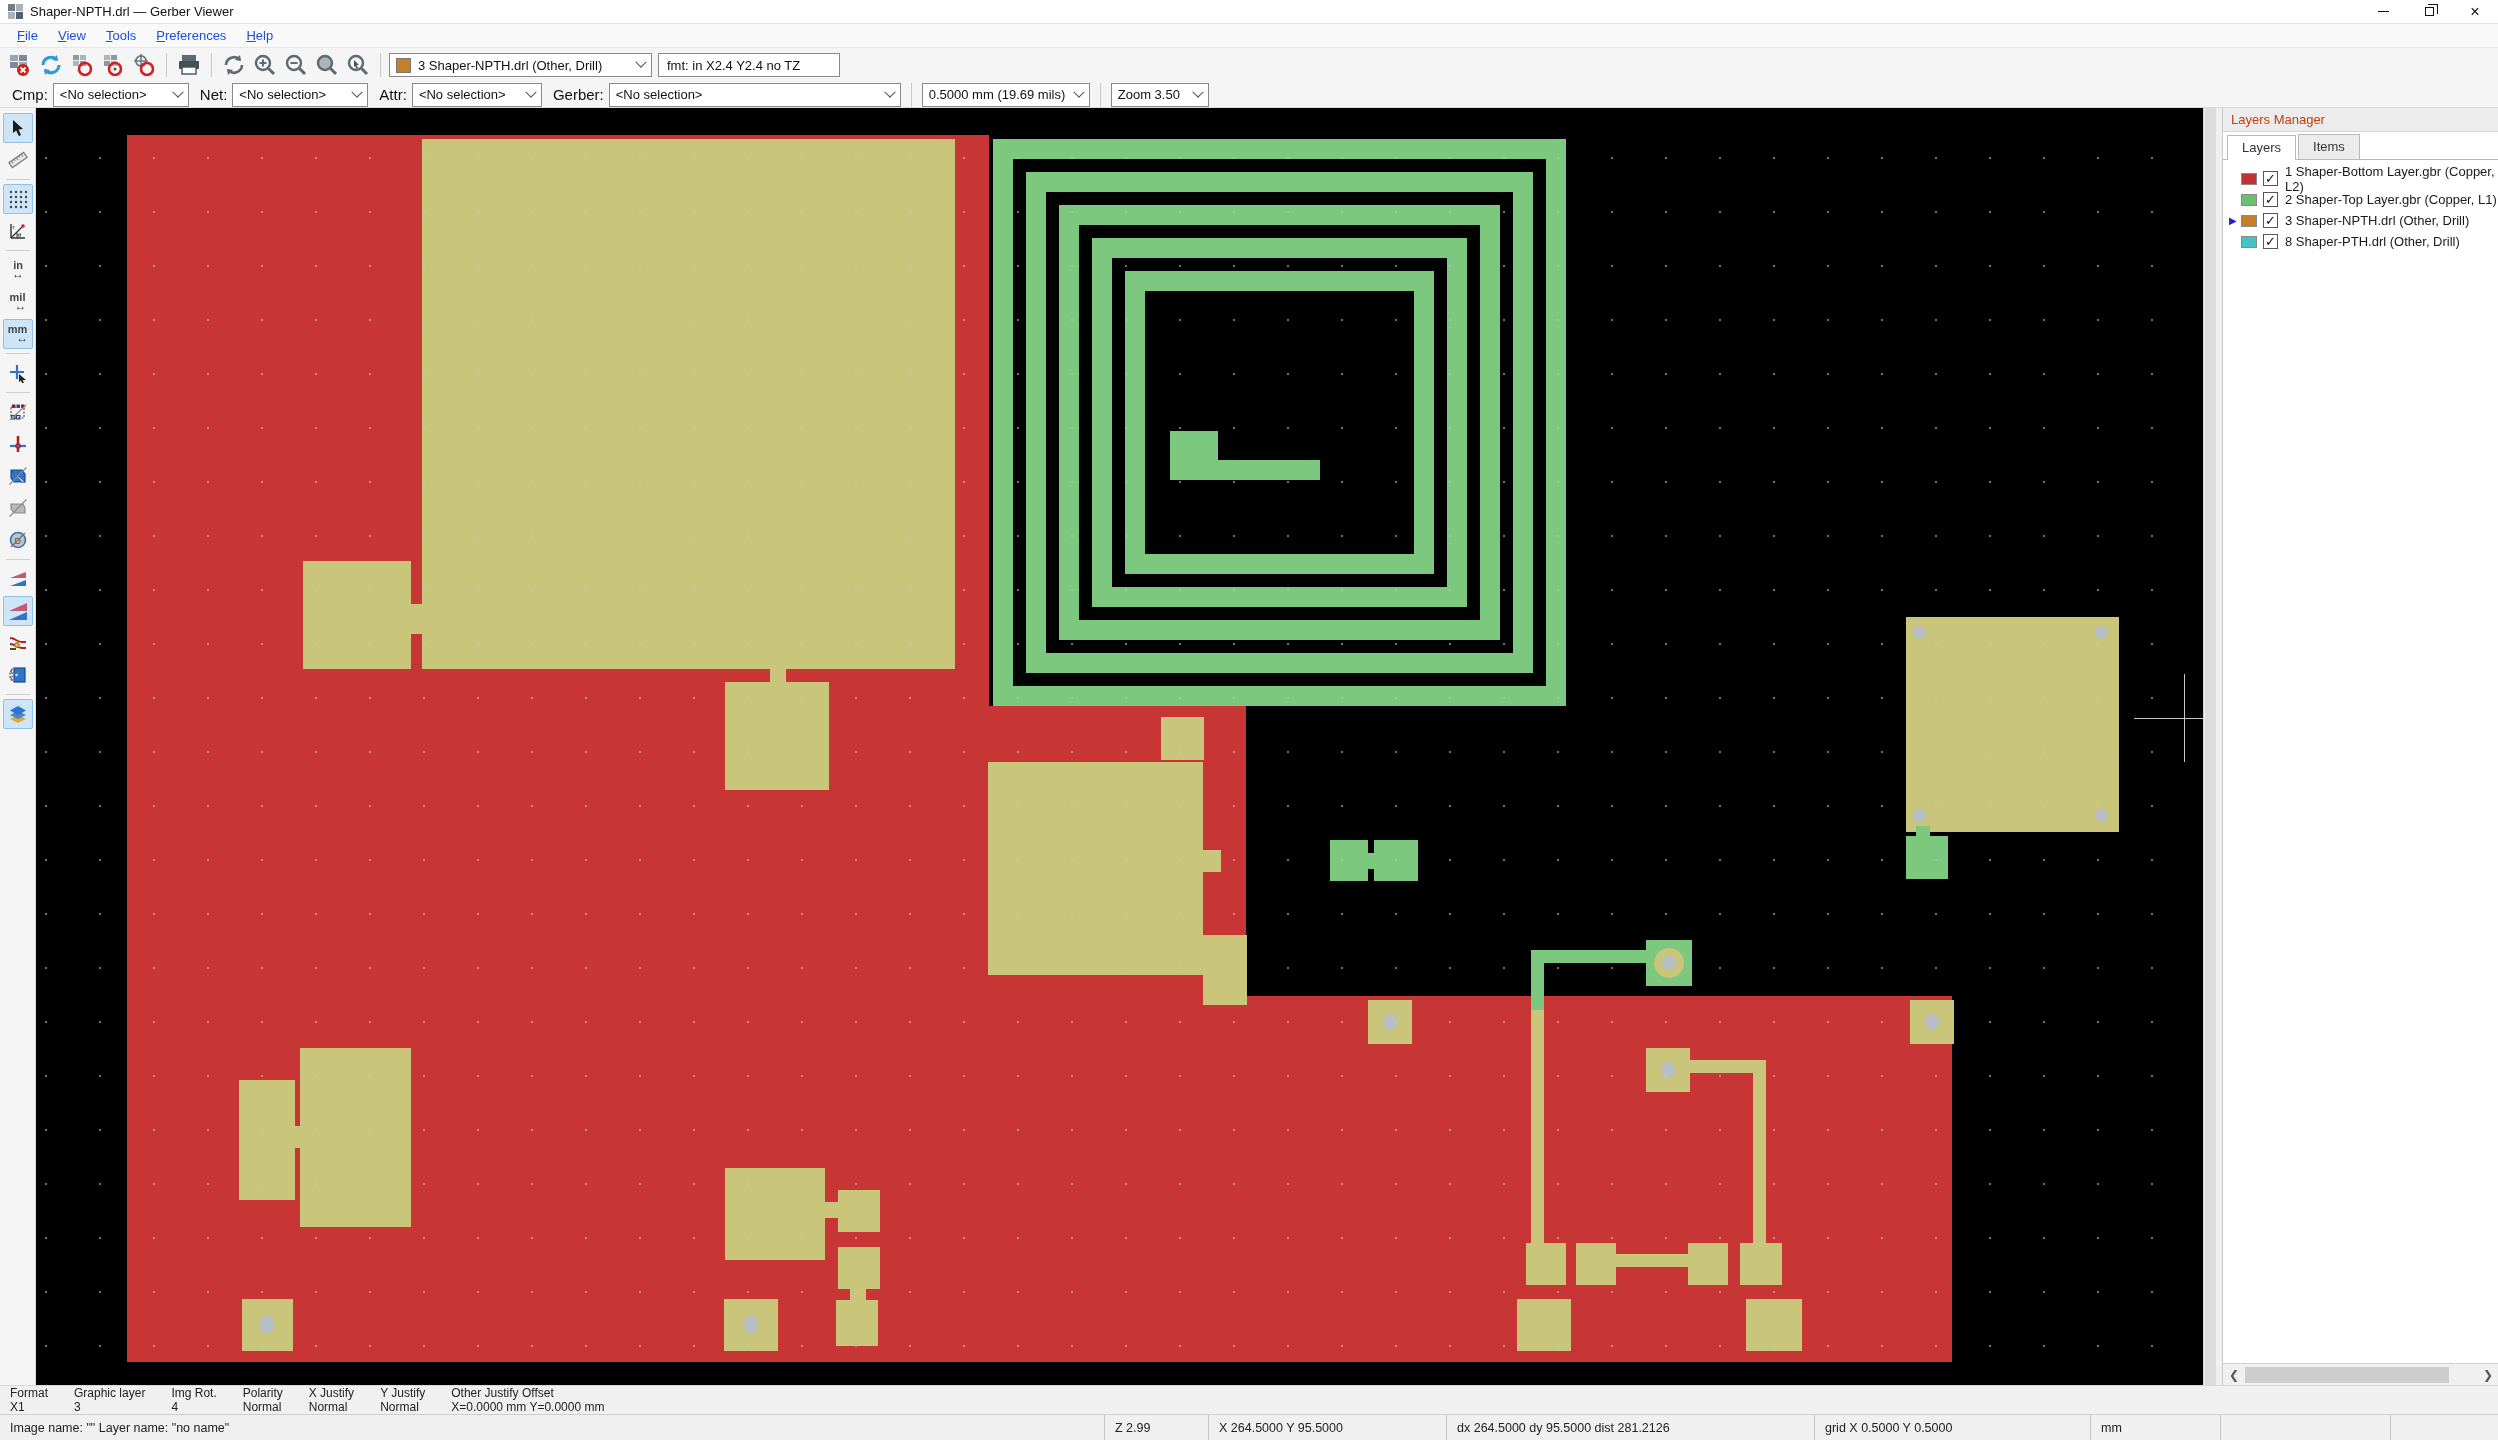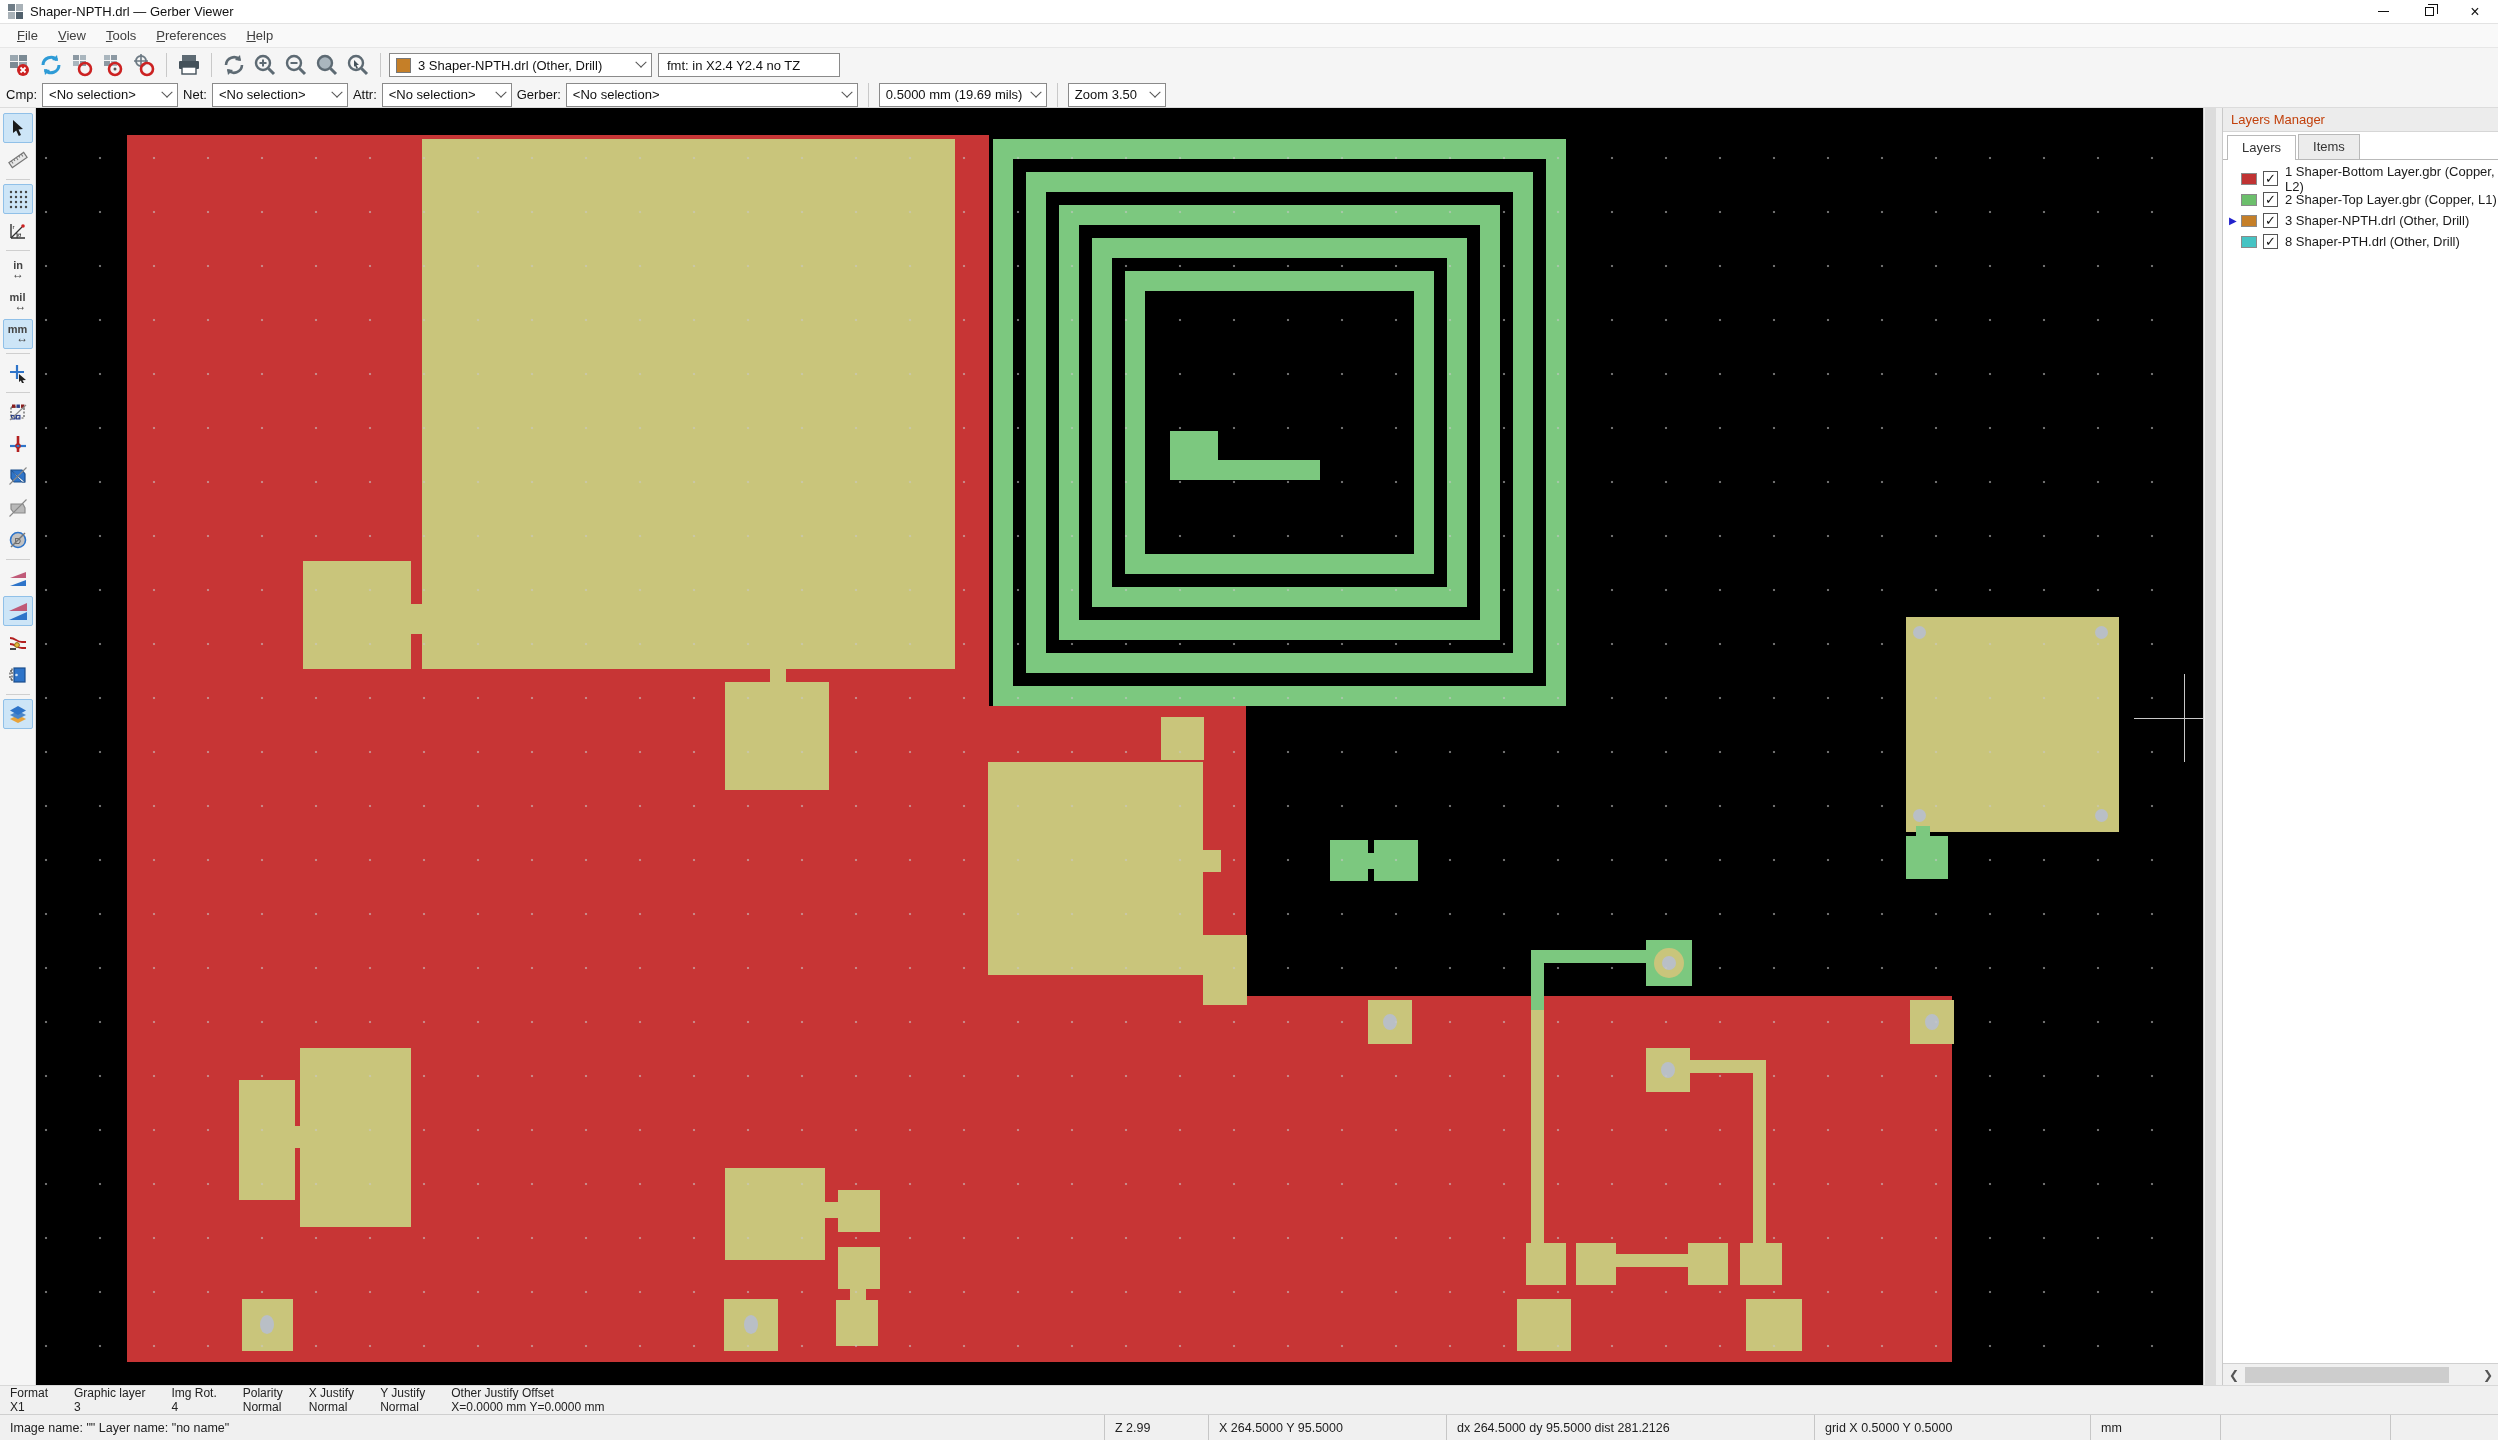--- a/index.html
+++ b/index.html
@@ -21,38 +21,38 @@
   .title-text { font-size:13px; color:#111; }
   .win-controls { margin-left:auto; display:flex; height:100%; }
   .win-btn { width:46px; height:100%; display:flex; align-items:center; justify-content:center; }
   .glyph-min { width:11px; height:1px; background:#111; display:block; }
   .glyph-restore { width:9px; height:9px; border:1px solid #111; position:relative; display:block; }
   .glyph-restore:before { content:""; position:absolute; left:2px; top:-4px; width:9px; height:9px; border:1px solid #111; border-left:none; border-bottom:none; }
   .glyph-close { font-size:16px; line-height:16px; color:#111; }
   
   .menubar { position:absolute; left:0; top:24px; width:2498px; height:24px;
     background:#f9f9f9; display:flex; align-items:center; padding-left:8px; gap:2px; border-bottom:1px solid #e7e7e7;}
-  .menu-item { padding:3px 9px; font-size:13px; color:#404040; }
+  .menu-item { padding:3px 9px; font-size:13px; color:#1d4ed8; }
   .menu-item u { text-decoration:underline; }
   
   .toolbar1 { position:absolute; left:0; top:48px; width:2498px; height:34px;
     background:#f5f5f5; display:flex; align-items:center; padding-left:6px; gap:3px; }
   .toolbar2 { position:absolute; left:0; top:82px; width:2498px; height:26px;
     background:#f5f5f5; display:flex; align-items:center; padding-left:6px; gap:5px; border-bottom:1px solid #dcdcdc;}
   .tbtn { width:28px; height:28px; display:flex; align-items:center; justify-content:center; border:1px solid transparent; border-radius:2px; }
   .tsep { width:1px; height:24px; background:#c9c9c9; margin:0 5px; }
   .combo { height:24px; background:#ffffff; border:1px solid #8a8a8a; display:flex; align-items:center;
     padding:0 6px; font-size:13px; color:#111; position:relative; }
   .combo .chev { margin-left:auto; width:8px; height:8px; border-right:1.6px solid #555; border-bottom:1.6px solid #555;
     transform:rotate(45deg) translate(-2px,-2px); flex:none; }
   .combo .label-gap { flex:1; }
   .swatch { width:15px; height:15px; border:1px solid #777; margin-right:7px; flex:none; }
   .textbox { height:24px; background:#ffffff; border:1px solid #8a8a8a; display:flex; align-items:center;
     padding:0 8px; font-size:13px; color:#111; }
-  .fieldlbl { font-size:13px; color:#111; }
+  .fieldlbl { font-size:15px; color:#111; margin-left:6px; }
   
   .left-toolbar { position:absolute; left:0; top:108px; width:36px; height:1277px;
     background:#f5f5f5; border-right:1px solid #dadada; display:flex; flex-direction:column; align-items:center; padding-top:4px; }
   .ltbtn { width:30px; height:30px; margin:1px 0; display:flex; align-items:center; justify-content:center;
     border:1px solid transparent; border-radius:2px; }
   .ltbtn.active { background:#cde5f7; border-color:#90c0e8; }
   .ltsep { width:24px; height:1px; background:#cfcfcf; margin:3px 0; }
   .txticon { font-size:11px; font-weight:bold; color:#444; line-height:9px; text-align:right; }
   .txticon .arrow { display:block; font-size:12px; letter-spacing:-1px; }
   

